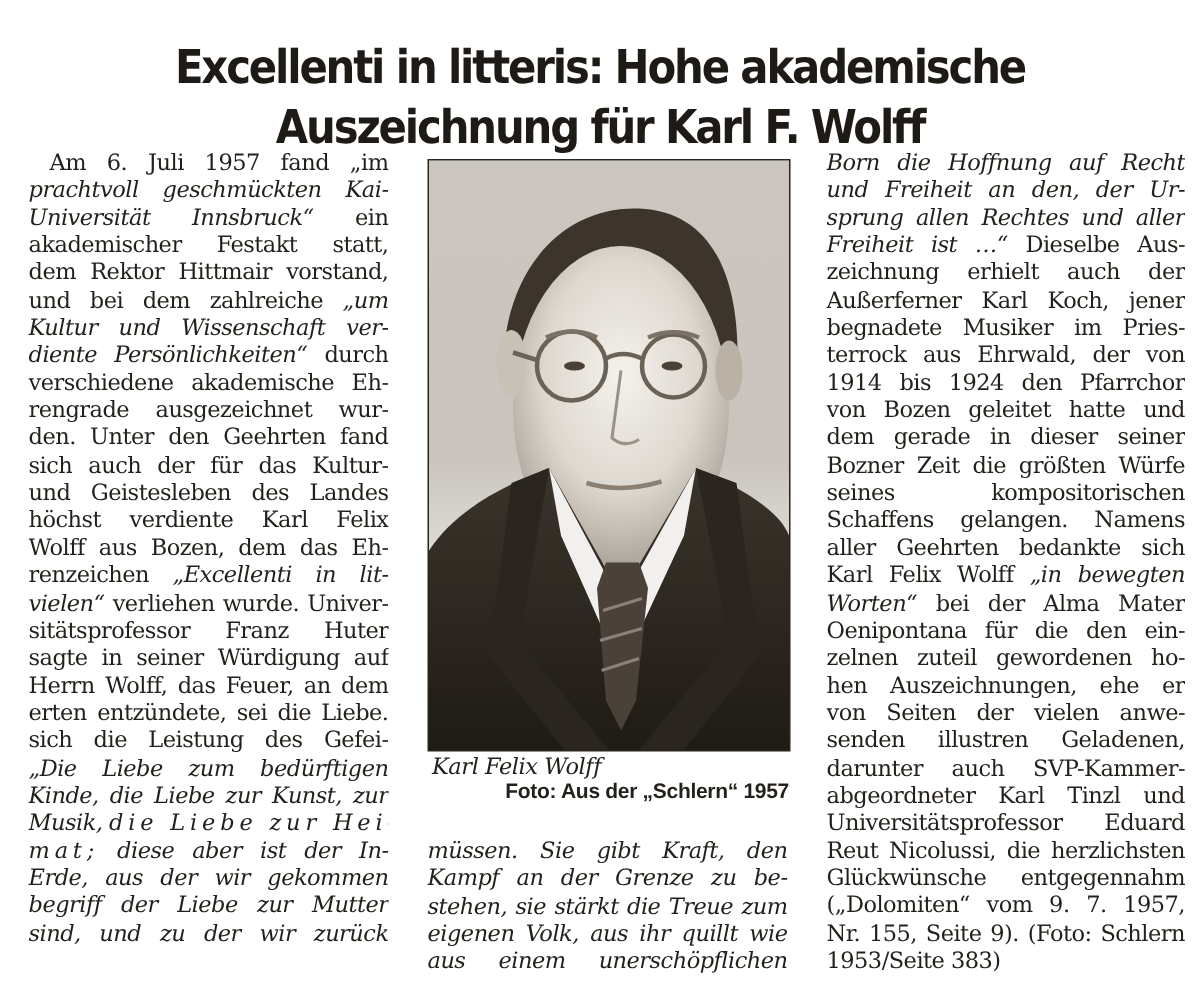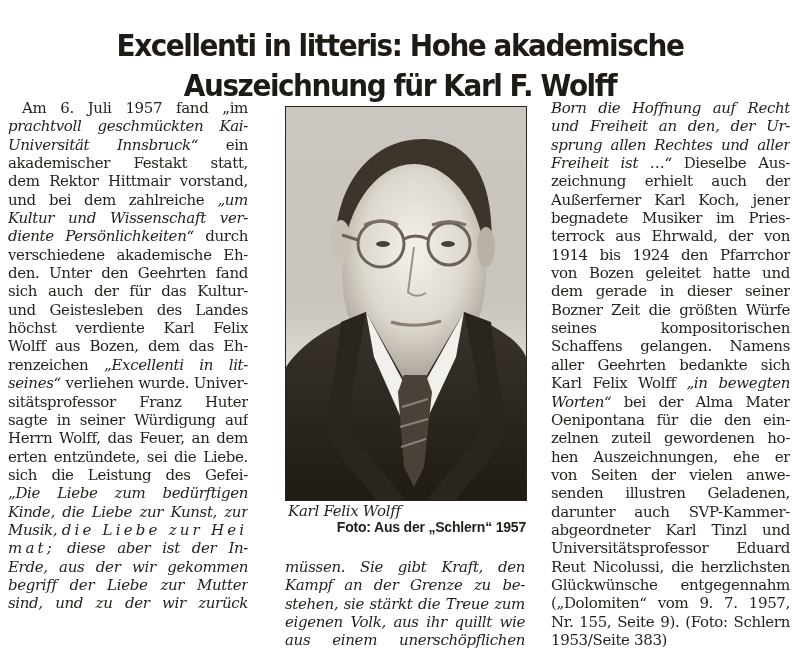--- a/index.html
+++ b/index.html
@@ -26,21 +26,21 @@
     text-align: justify;
     letter-spacing: -0.35px;
   }
   .col .ln {
     display: block; height: 18.35px; white-space: nowrap;
     text-align: justify; text-align-last: justify;
     overflow: hidden;
   }
   .col .ln.last { text-align-last: left; }
   .col .ln.indent { padding-left: 14px; }
-  .col1 { left: 8px; top: 99px; width: 240px; }
+  .col1 { left: 19px; top: 99px; width: 240px; }
   .col2 { left: 285px; top: 558px; width: 240px; }
   .col3 { left: 551px; top: 99px; width: 239px; }
   .it { font-style: italic; }
   .sp { letter-spacing: 3.2px; }
   .photo {
     position: absolute; left: 285px; top: 106px;
     width: 240px; height: 393px;
     border: 1px solid #2b241d;
     overflow: hidden;
     background: linear-gradient(180deg, #cbc7c0 0%, #c9c4bd 50%, #e9e7e3 75%, #f4f3f1 100%);
@@ -68,27 +68,28 @@
 <div class="col col1">
   <span class="ln indent"><span>Am 6. Juli 1957 fand „im</span></span>
   <span class="ln it">prachtvoll geschmückten Kai-</span>
   <span class="ln"><span class="it">Universität Innsbruck“</span> <span>ein</span></span>
   <span class="ln">akademischer Festakt statt,</span>
   <span class="ln">dem Rektor Hittmair vorstand,</span>
   <span class="ln"><span>und bei dem zahlreiche</span> <span class="it">„um</span></span>
   <span class="ln it">Kultur und Wissenschaft ver-</span>
   <span class="ln"><span class="it">diente Persönlichkeiten“</span> <span>durch</span></span>
   <span class="ln">verschiedene akademische Eh-</span>
+  <span class="ln">rengrade ausgezeichnet wur-</span>
   <span class="ln">den. Unter den Geehrten fand</span>
   <span class="ln">sich auch der für das Kultur-</span>
   <span class="ln">und Geistesleben des Landes</span>
   <span class="ln">höchst verdiente Karl Felix</span>
   <span class="ln">Wolff aus Bozen, dem das Eh-</span>
   <span class="ln"><span>renzeichen</span> <span class="it">„Excellenti in lit-</span></span>
-  <span class="ln"><span class="it">seines“</span> <span>verliehen wurde. Univer-</span></span>
+  <span class="ln"><span class="it">vielen“</span> <span>verliehen wurde. Univer-</span></span>
   <span class="ln">sitätsprofessor Franz Huter</span>
   <span class="ln">sagte in seiner Würdigung auf</span>
   <span class="ln">Herrn Wolff, das Feuer, an dem</span>
   <span class="ln">erten entzündete, sei die Liebe.</span>
   <span class="ln">sich die Leistung des Gefei-</span>
   <span class="ln it">„Die Liebe zum bedürftigen</span>
   <span class="ln it">Kinde, die Liebe zur Kunst, zur</span>
   <span class="ln it"><span>Musik,</span> <span class="sp">die Liebe zur Hei-</span></span>
   <span class="ln it"><span class="sp">mat;</span> <span>diese aber ist der In-</span></span>
   <span class="ln it">Erde, aus der wir gekommen</span>

